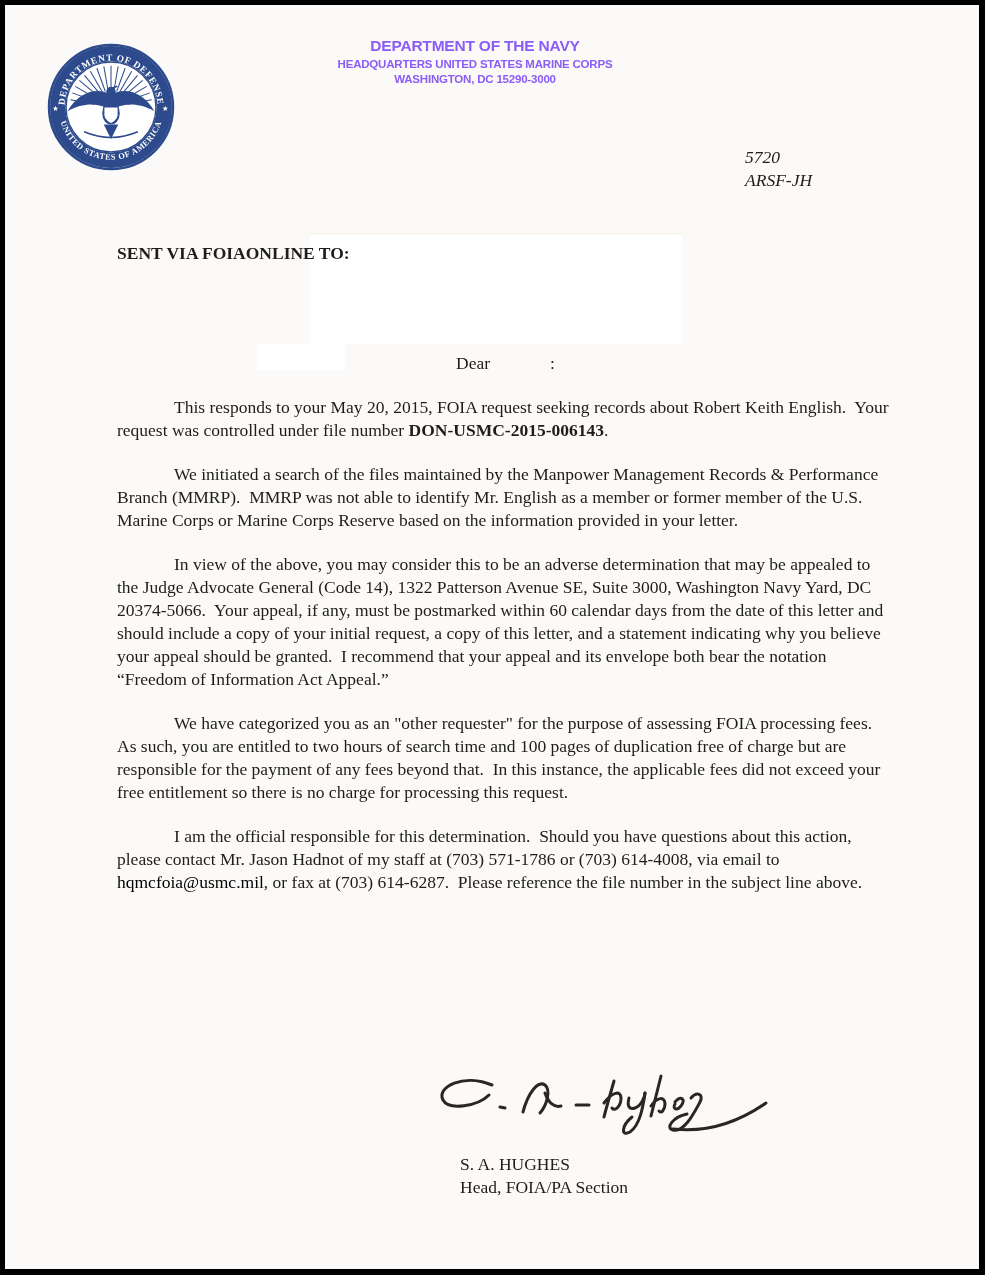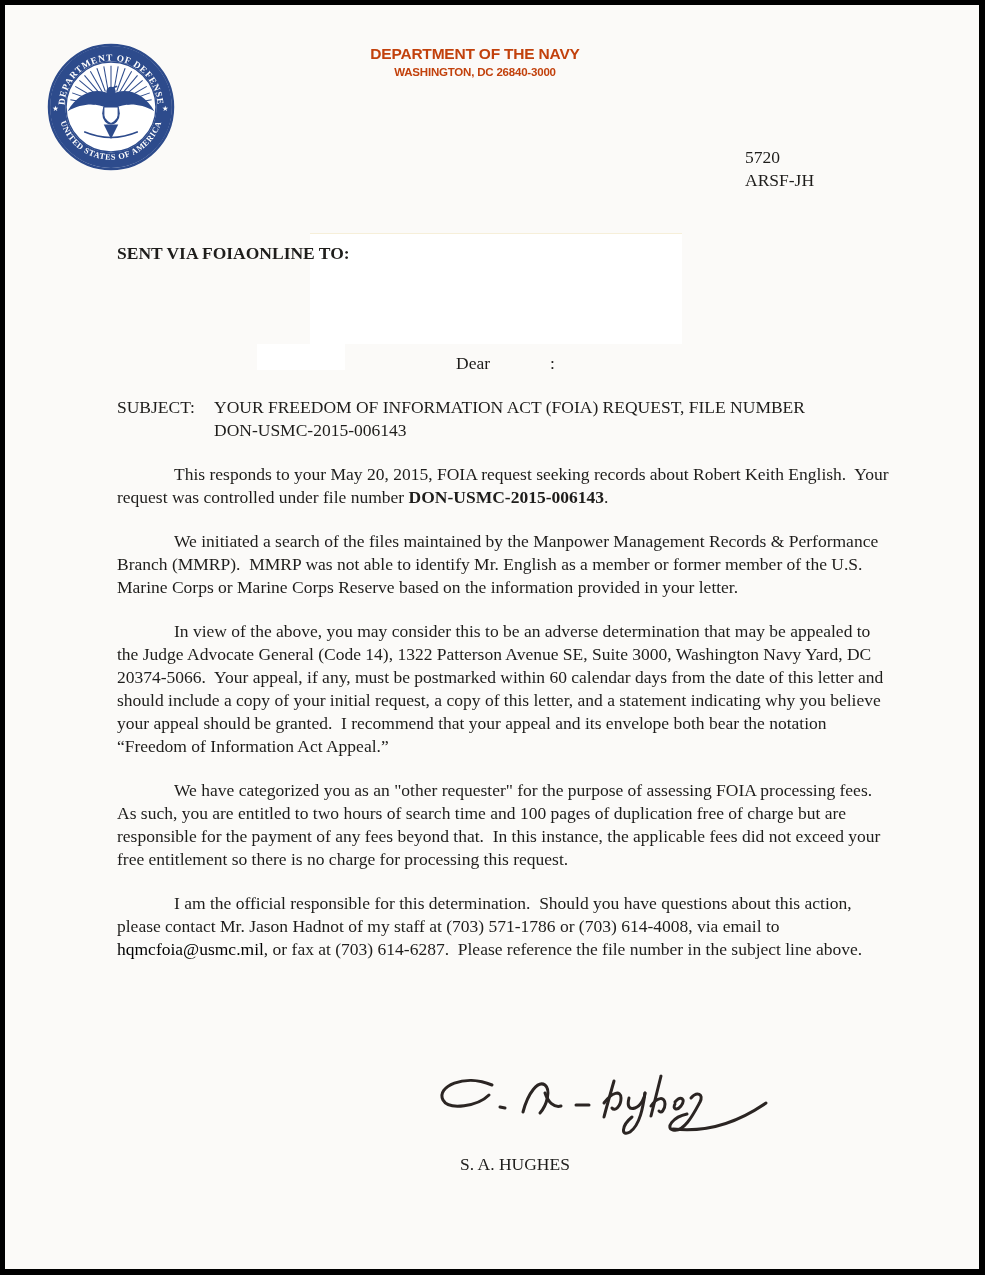--- a/index.html
+++ b/index.html
@@ -7,28 +7,28 @@
     width:985px;height:1275px;overflow:hidden;position:relative;
     background:#000;font-family:"Liberation Serif",serif;
   }
   .page{
     position:absolute;left:5px;top:5px;right:6px;bottom:6px;
     background:#fbfaf8;color:#1e1d1b;
   }
   
   .seal{position:absolute;left:42px;top:38px;width:128px;height:128px;}
   .lh-text{
-    position:absolute;left:160px;top:40px;width:620px;text-align:center;
-    color:#c2410c;font-family:"Liberation Sans",sans-serif;font-weight:bold;
+    position:absolute;left:160px;top:32px;width:620px;text-align:center;
+    color:#8b5cf6;font-family:"Liberation Sans",sans-serif;font-weight:bold;
     letter-spacing:-0.2px;
   }
   .lh-line1{font-size:15.5px;line-height:18px;margin-bottom:2px;}
   .lh-sub{font-size:11.5px;line-height:15px;}
   .ref{
-    position:absolute;left:740px;top:141px;font-size:17.5px;line-height:23px;
+    position:absolute;left:740px;top:141px;font-size:17.5px;line-height:23px;font-style:italic;
   }
   
   .redact{position:absolute;background:#ffffff;}
   .redact-recipient{left:305px;top:228px;width:372px;height:110px;border-top:1px solid rgba(235,220,170,0.45);}
   .redact-name{left:252px;top:339px;width:88px;height:26px;}
   
   .content{position:absolute;left:112px;top:237px;width:777px;font-size:17.5px;line-height:23px;}
   .sent-via{font-weight:bold;white-space:pre-wrap;}
   .dear{margin-top:87px;text-align:center;}
   .dear-gap{display:inline-block;width:60px;}
@@ -91,43 +91,39 @@
       <circle cx="62" cy="47" r="4.5" fill="#2d4b8c"></circle>
       <line x1="62" y1="44" x2="68" y2="42" stroke="#2d4b8c" stroke-width="1.5"></line>
       <path d="M55,62 h14 v8 c0,5.5 -7,8 -7,8 c0,0 -7,-2.5 -7,-8 Z" fill="#ffffff" stroke="#2d4b8c" stroke-width="1.2"></path>
       <path d="M55,79 L62,93 L69,79 Z" fill="#2d4b8c"></path>
       <path d="M36,86 Q62,97 88,86" fill="none" stroke="#2d4b8c" stroke-width="1.5"></path>
     </g>
   </svg>
 
   <div class="lh-text">
     <div class="lh-line1">DEPARTMENT OF THE NAVY</div>
-    <div class="lh-sub">WASHINGTON, DC 26840-3000</div>
+    <div class="lh-sub">HEADQUARTERS UNITED STATES MARINE CORPS</div>
+    <div class="lh-sub">WASHINGTON, DC 15290-3000</div>
   </div>
 
   <div class="ref">
     <div>5720</div>
     <div>ARSF-JH</div>
   </div>
 
   <div class="redact redact-recipient"></div>
   <div class="redact redact-name"></div>
 
   <div class="content">
     <div class="sent-via">SENT VIA FOIAONLINE TO:</div>
 
     <div class="dear">
       <span>Dear</span><span class="dear-gap"></span><span>:</span>
     </div>
 
-    <div class="subject">
-      <span class="subject-label">SUBJECT:</span>
-      <div>YOUR FREEDOM OF INFORMATION ACT (FOIA) REQUEST, FILE NUMBER</div>
-      <div>DON-USMC-2015-006143</div>
-    </div>
 
     <div class="paras">
       <p><span>This responds to your May 20, 2015, FOIA request seeking records about Robert Keith English.  Your request was controlled under file number </span><b>DON-USMC-2015-006143</b><span>.</span></p>
       <p>We initiated a search of the files maintained by the Manpower Management Records &amp; Performance Branch (MMRP).  MMRP was not able to identify Mr. English as a member or former member of the U.S. Marine Corps or Marine Corps Reserve based on the information provided in your letter.</p>
       <p>In view of the above, you may consider this to be an adverse determination that may be appealed to the Judge Advocate General (Code 14), 1322 Patterson Avenue SE, Suite 3000, Washington Navy Yard, DC 20374-5066.  Your appeal, if any, must be postmarked within 60 calendar days from the date of this letter and should include a copy of your initial request, a copy of this letter, and a statement indicating why you believe your appeal should be granted.  I recommend that your appeal and its envelope both bear the notation “Freedom of Information Act Appeal.”</p>
       <p>We have categorized you as an "other requester" for the purpose of assessing FOIA processing fees.  As such, you are entitled to two hours of search time and 100 pages of duplication free of charge but are responsible for the payment of any fees beyond that.  In this instance, the applicable fees did not exceed your free entitlement so there is no charge for processing this request.</p>
       <p><span>I am the official responsible for this determination.  Should you have questions about this action, please contact Mr. Jason Hadnot of my staff at (703) 571-1786 or (703) 614-4008, via email to </span><a class="email" href="#">hqmcfoia@usmc.mil</a><span>, or fax at (703) 614-6287.  Please reference the file number in the subject line above.</span></p>
     </div>
   </div>
 
@@ -144,15 +140,16 @@
         <path d="M201,31 C199,39 201,43 207,41 C213,39 217,30 217,26"></path>
         <path d="M217,26 C215,40 212,58 202,65 C193,70 193,59 204,50"></path>
         <path d="M233,9 C229,25 225,41 223,49"></path>
         <path d="M223,39 C229,30 237,29 237,37 C237,43 233,47 231,44"></path>
         <path d="M247,35 C253,28 258,32 253,39 C249,44 244,42 247,37"></path>
         <path d="M263,31 C269,24 276,27 272,35 C266,46 256,66 245,63 C237,61 245,50 259,47"></path>
         <path d="M245,62 C280,66 312,54 338,36"></path>
       </g>
     </svg>
     <div class="sig-name">S. A. HUGHES</div>
+    <div>Head, FOIA/PA Section</div>
   </div>
 
 </div>
 
 </body></html>

